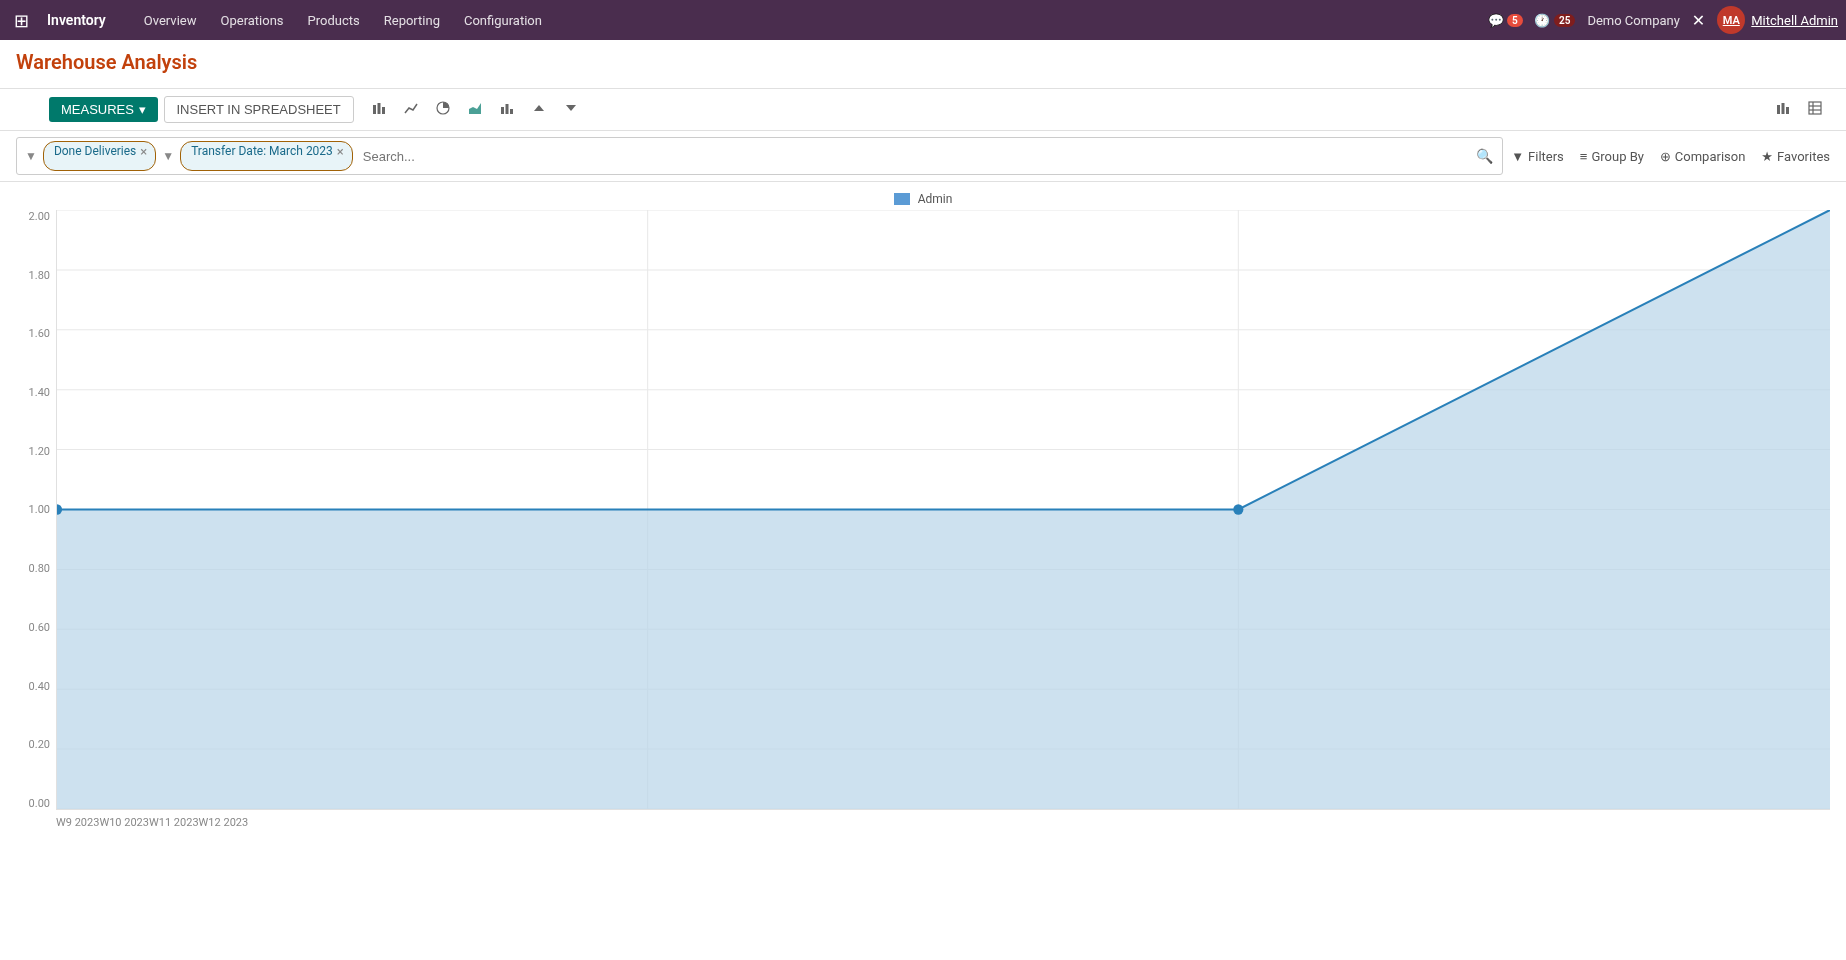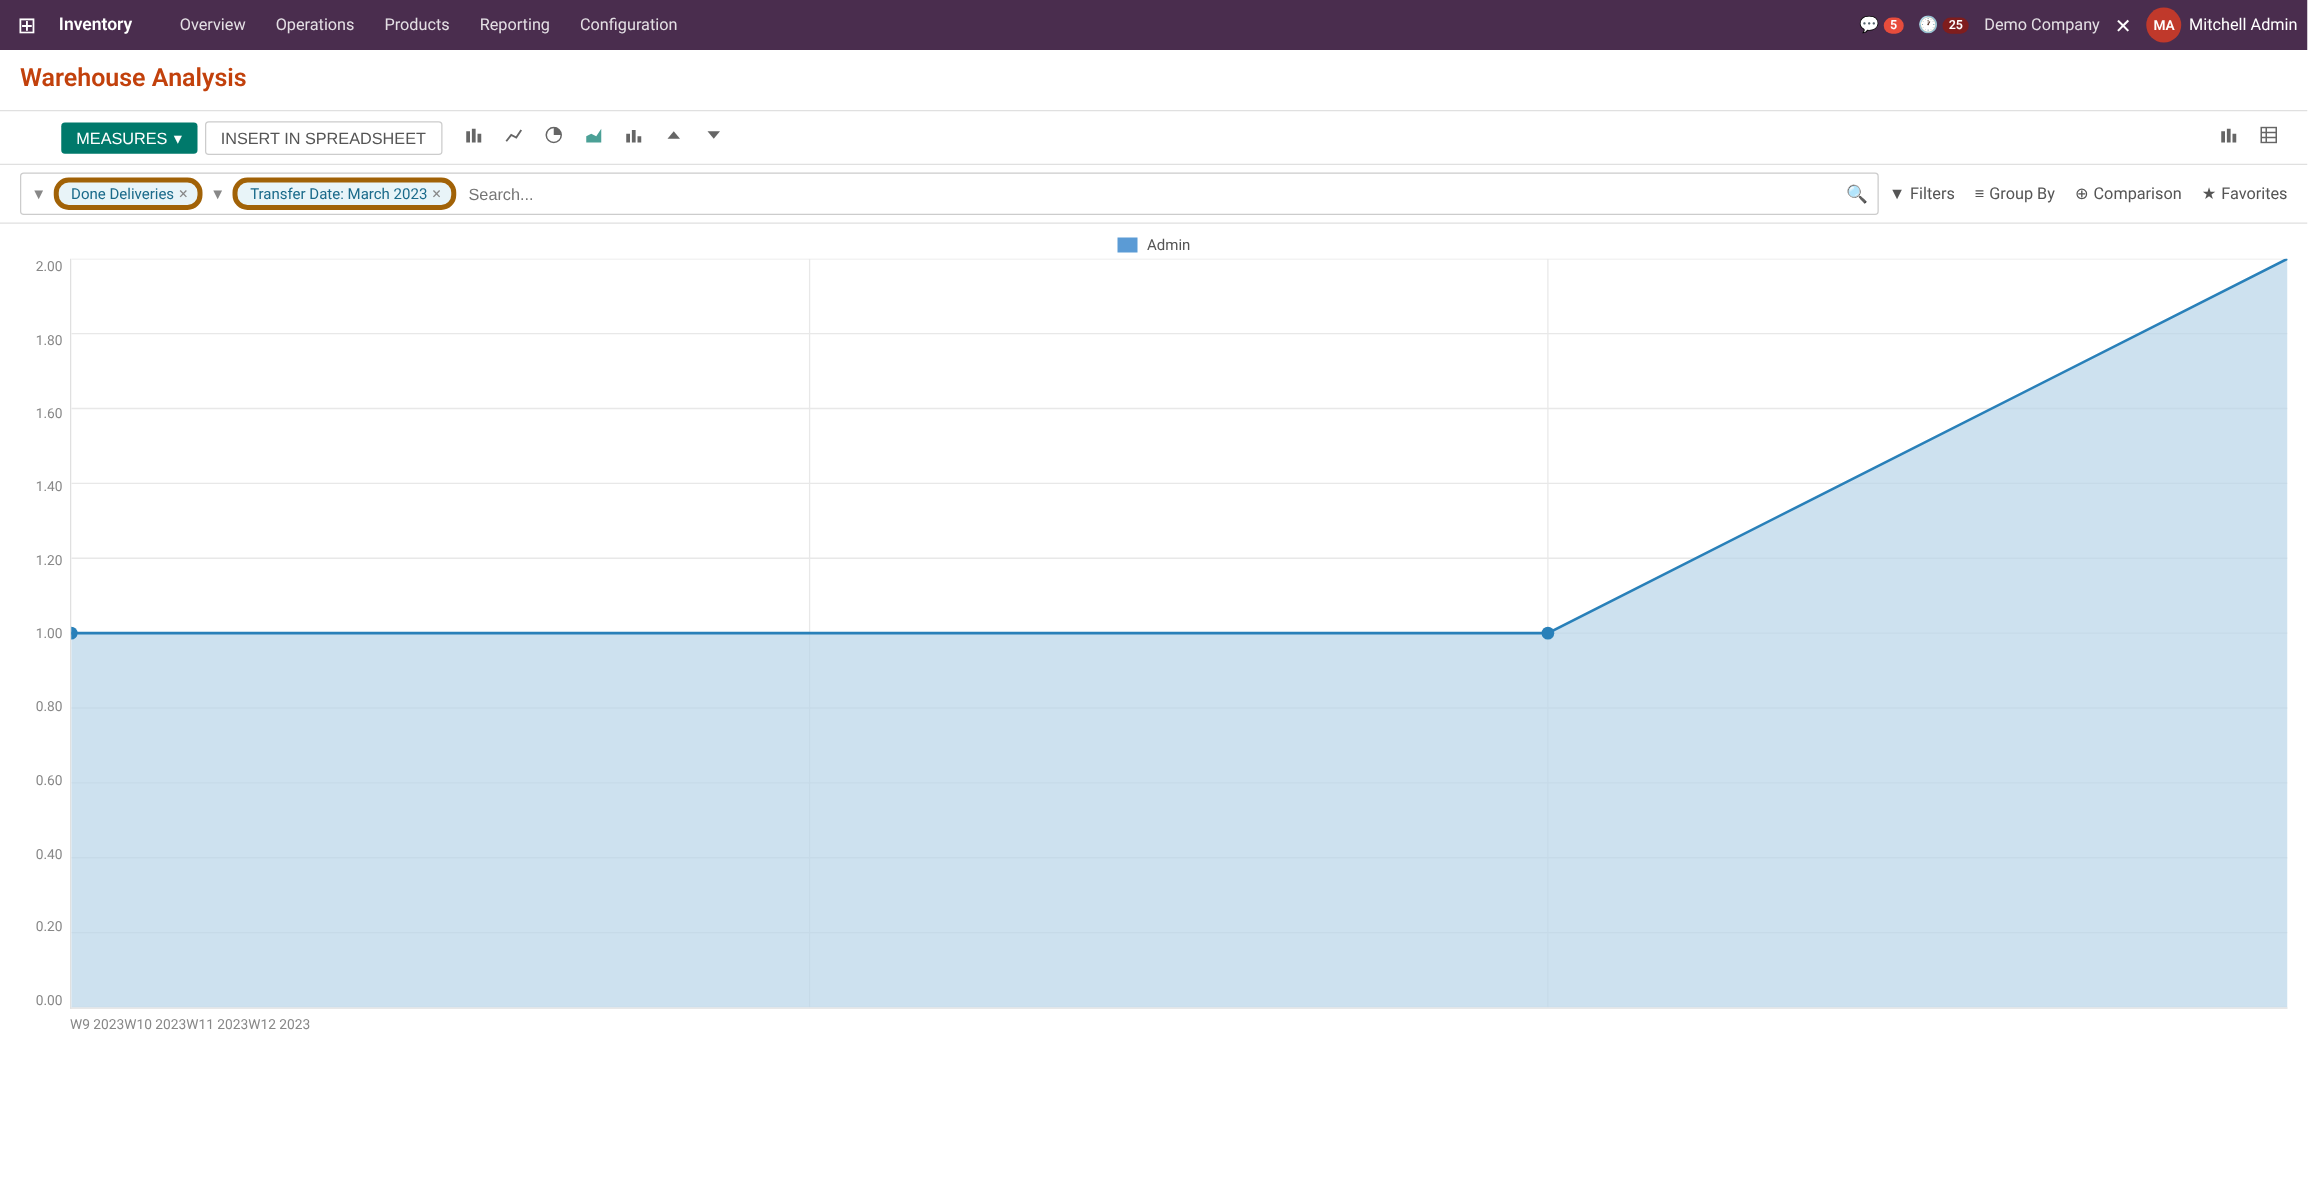--- a/index.html
+++ b/index.html
@@ -61,20 +61,21 @@
     }
     .topnav-company {
       color: rgba(255,255,255,0.85);
       font-size: 13px;
     }
     .topnav-user {
       display: flex;
       align-items: center;
       gap: 6px;
       cursor: pointer;
+      text-decoration: underline;
     }
     .avatar {
       width: 28px;
       height: 28px;
       border-radius: 50%;
       background: #c0392b;
       display: flex;
       align-items: center;
       justify-content: center;
       color: #fff;
@@ -134,23 +135,23 @@
       border: 1px solid transparent;
       border-radius: 3px;
       cursor: pointer;
       color: #666;
       font-size: 14px;
     }
     .filter-tag {
       display: flex;
       align-items: center;
       background: #e8f4f8;
-      border: 4px solid #a16207;
+      border: 1px solid #a16207;
       border-radius: 12px;
-      padding: 2px 8px 2px 10px;
+      padding: 2px 8px 12px 10px;
       font-size: 12px;
       color: #1a6a8a;
       gap: 4px;
     }
     .filter-tag-close {
       cursor: pointer;
       color: #888;
       font-size: 13px;
       line-height: 1;
     }

